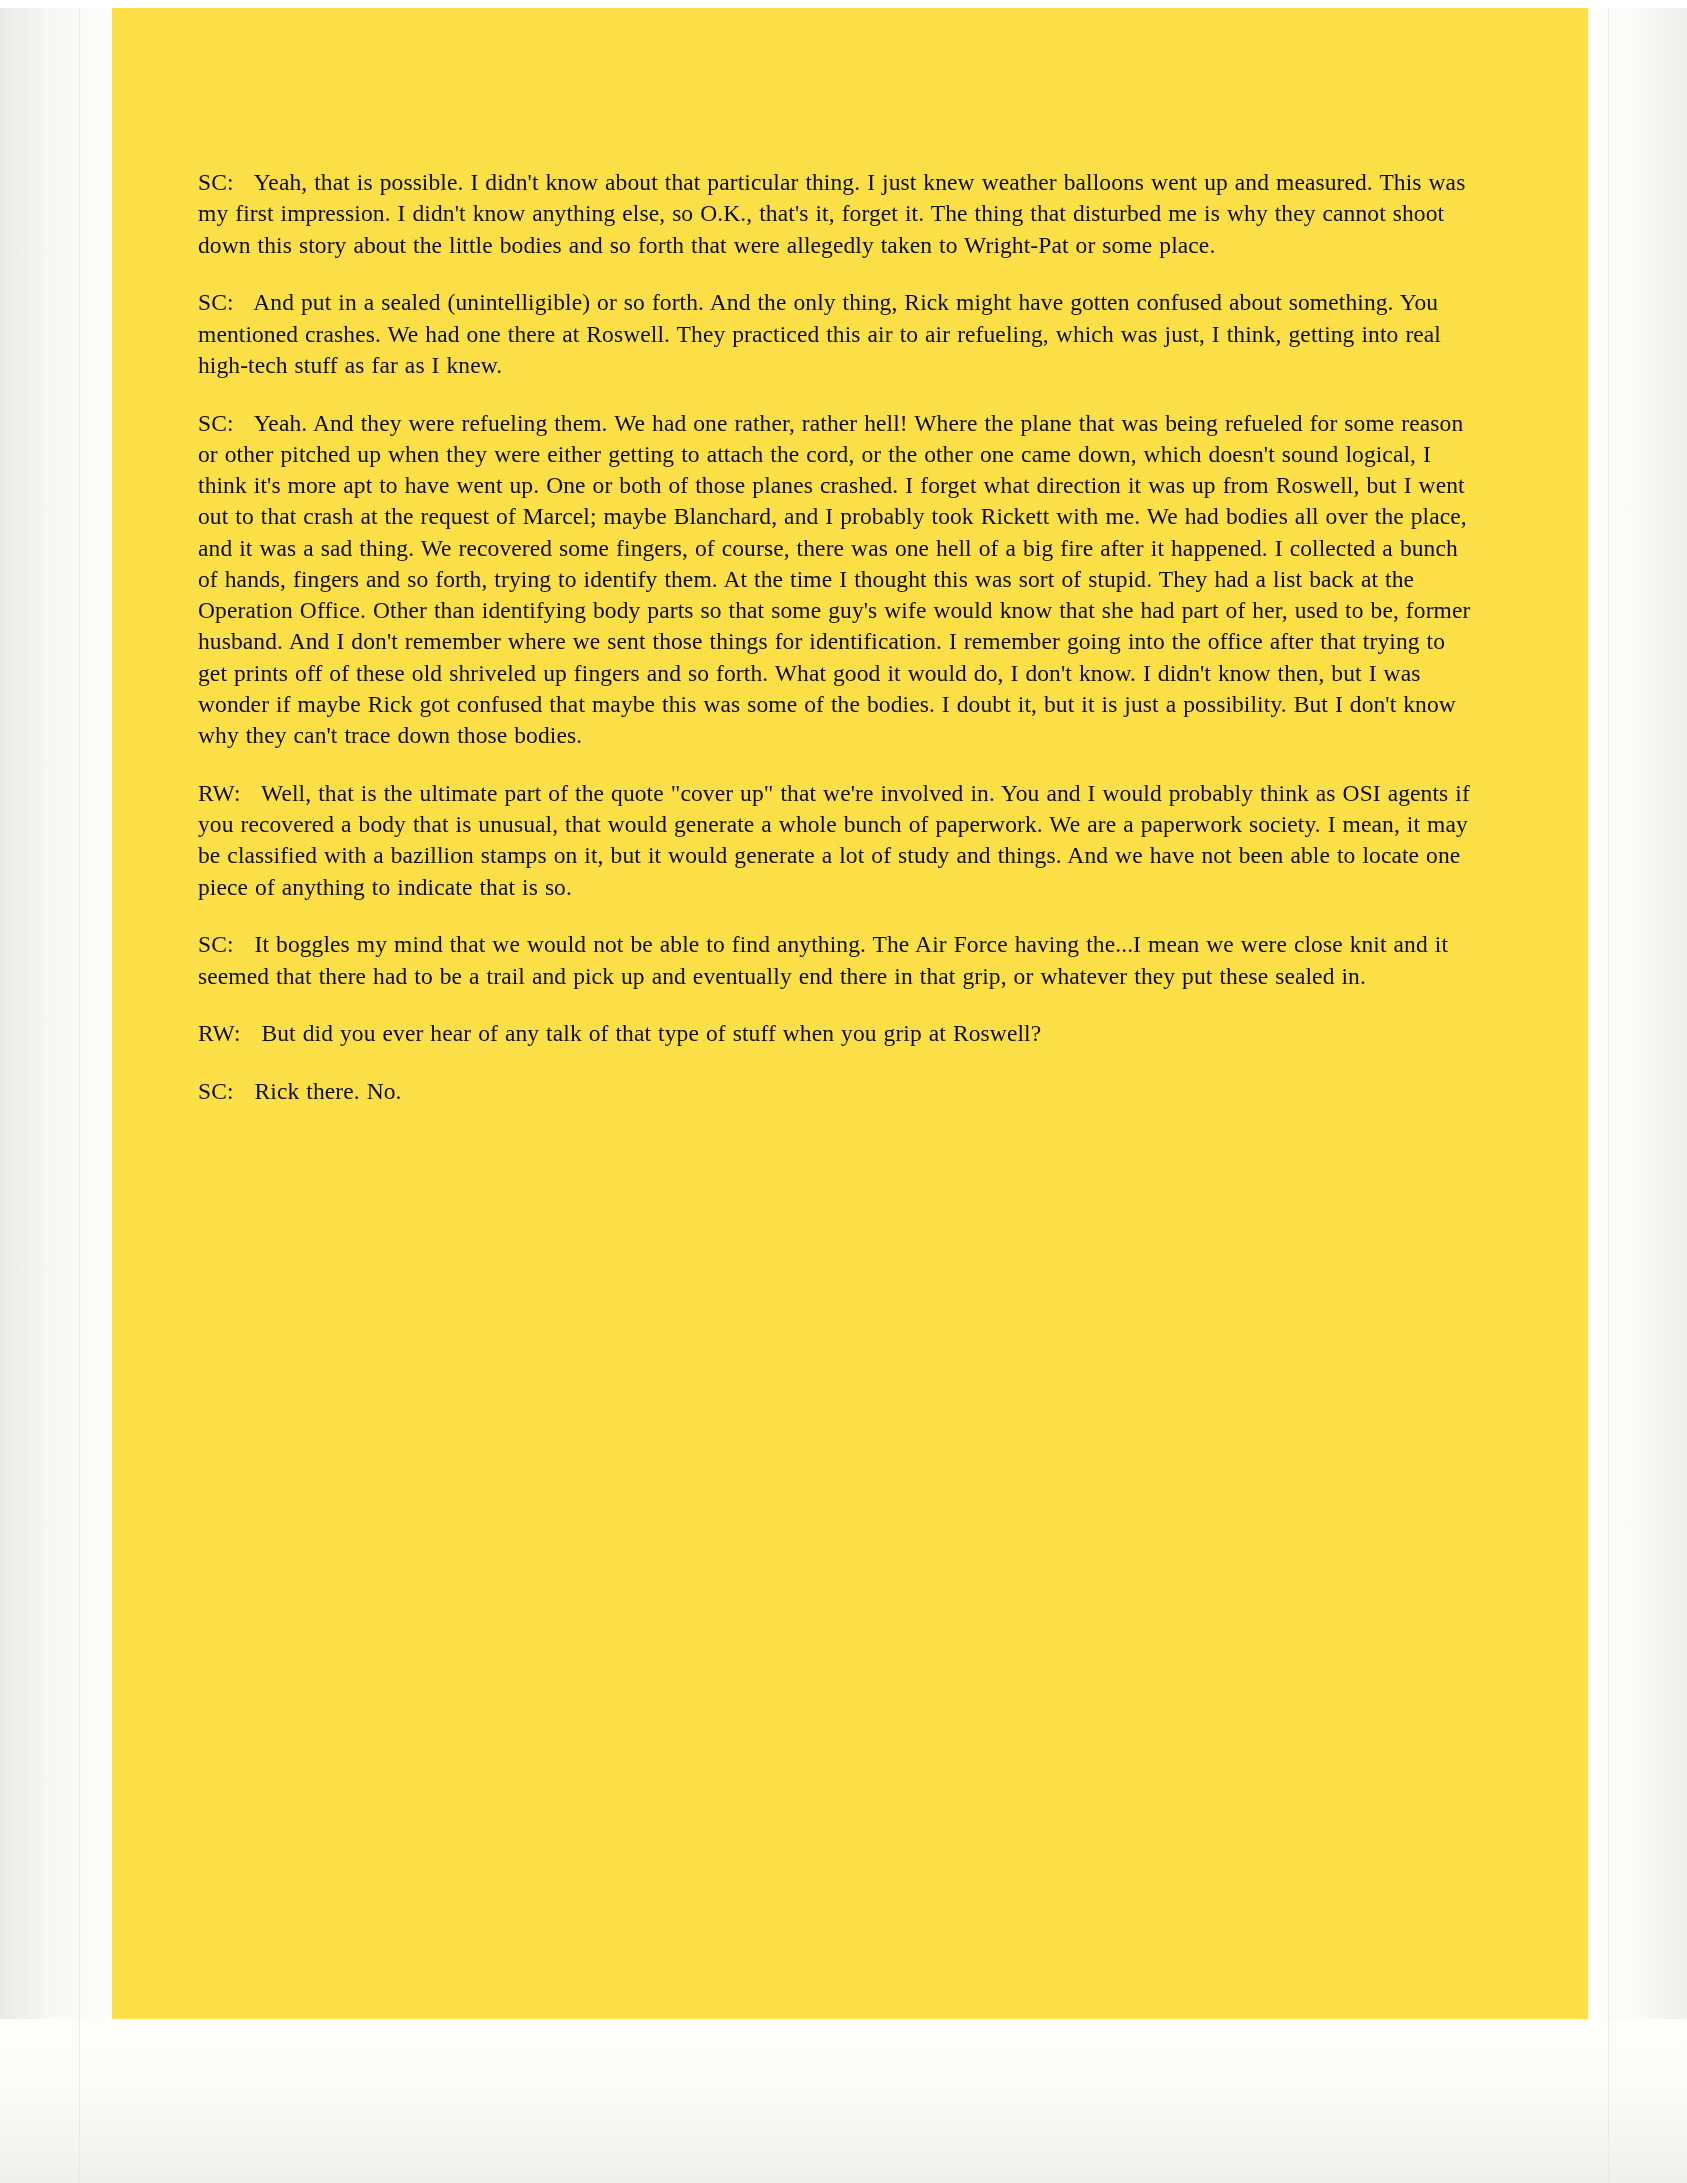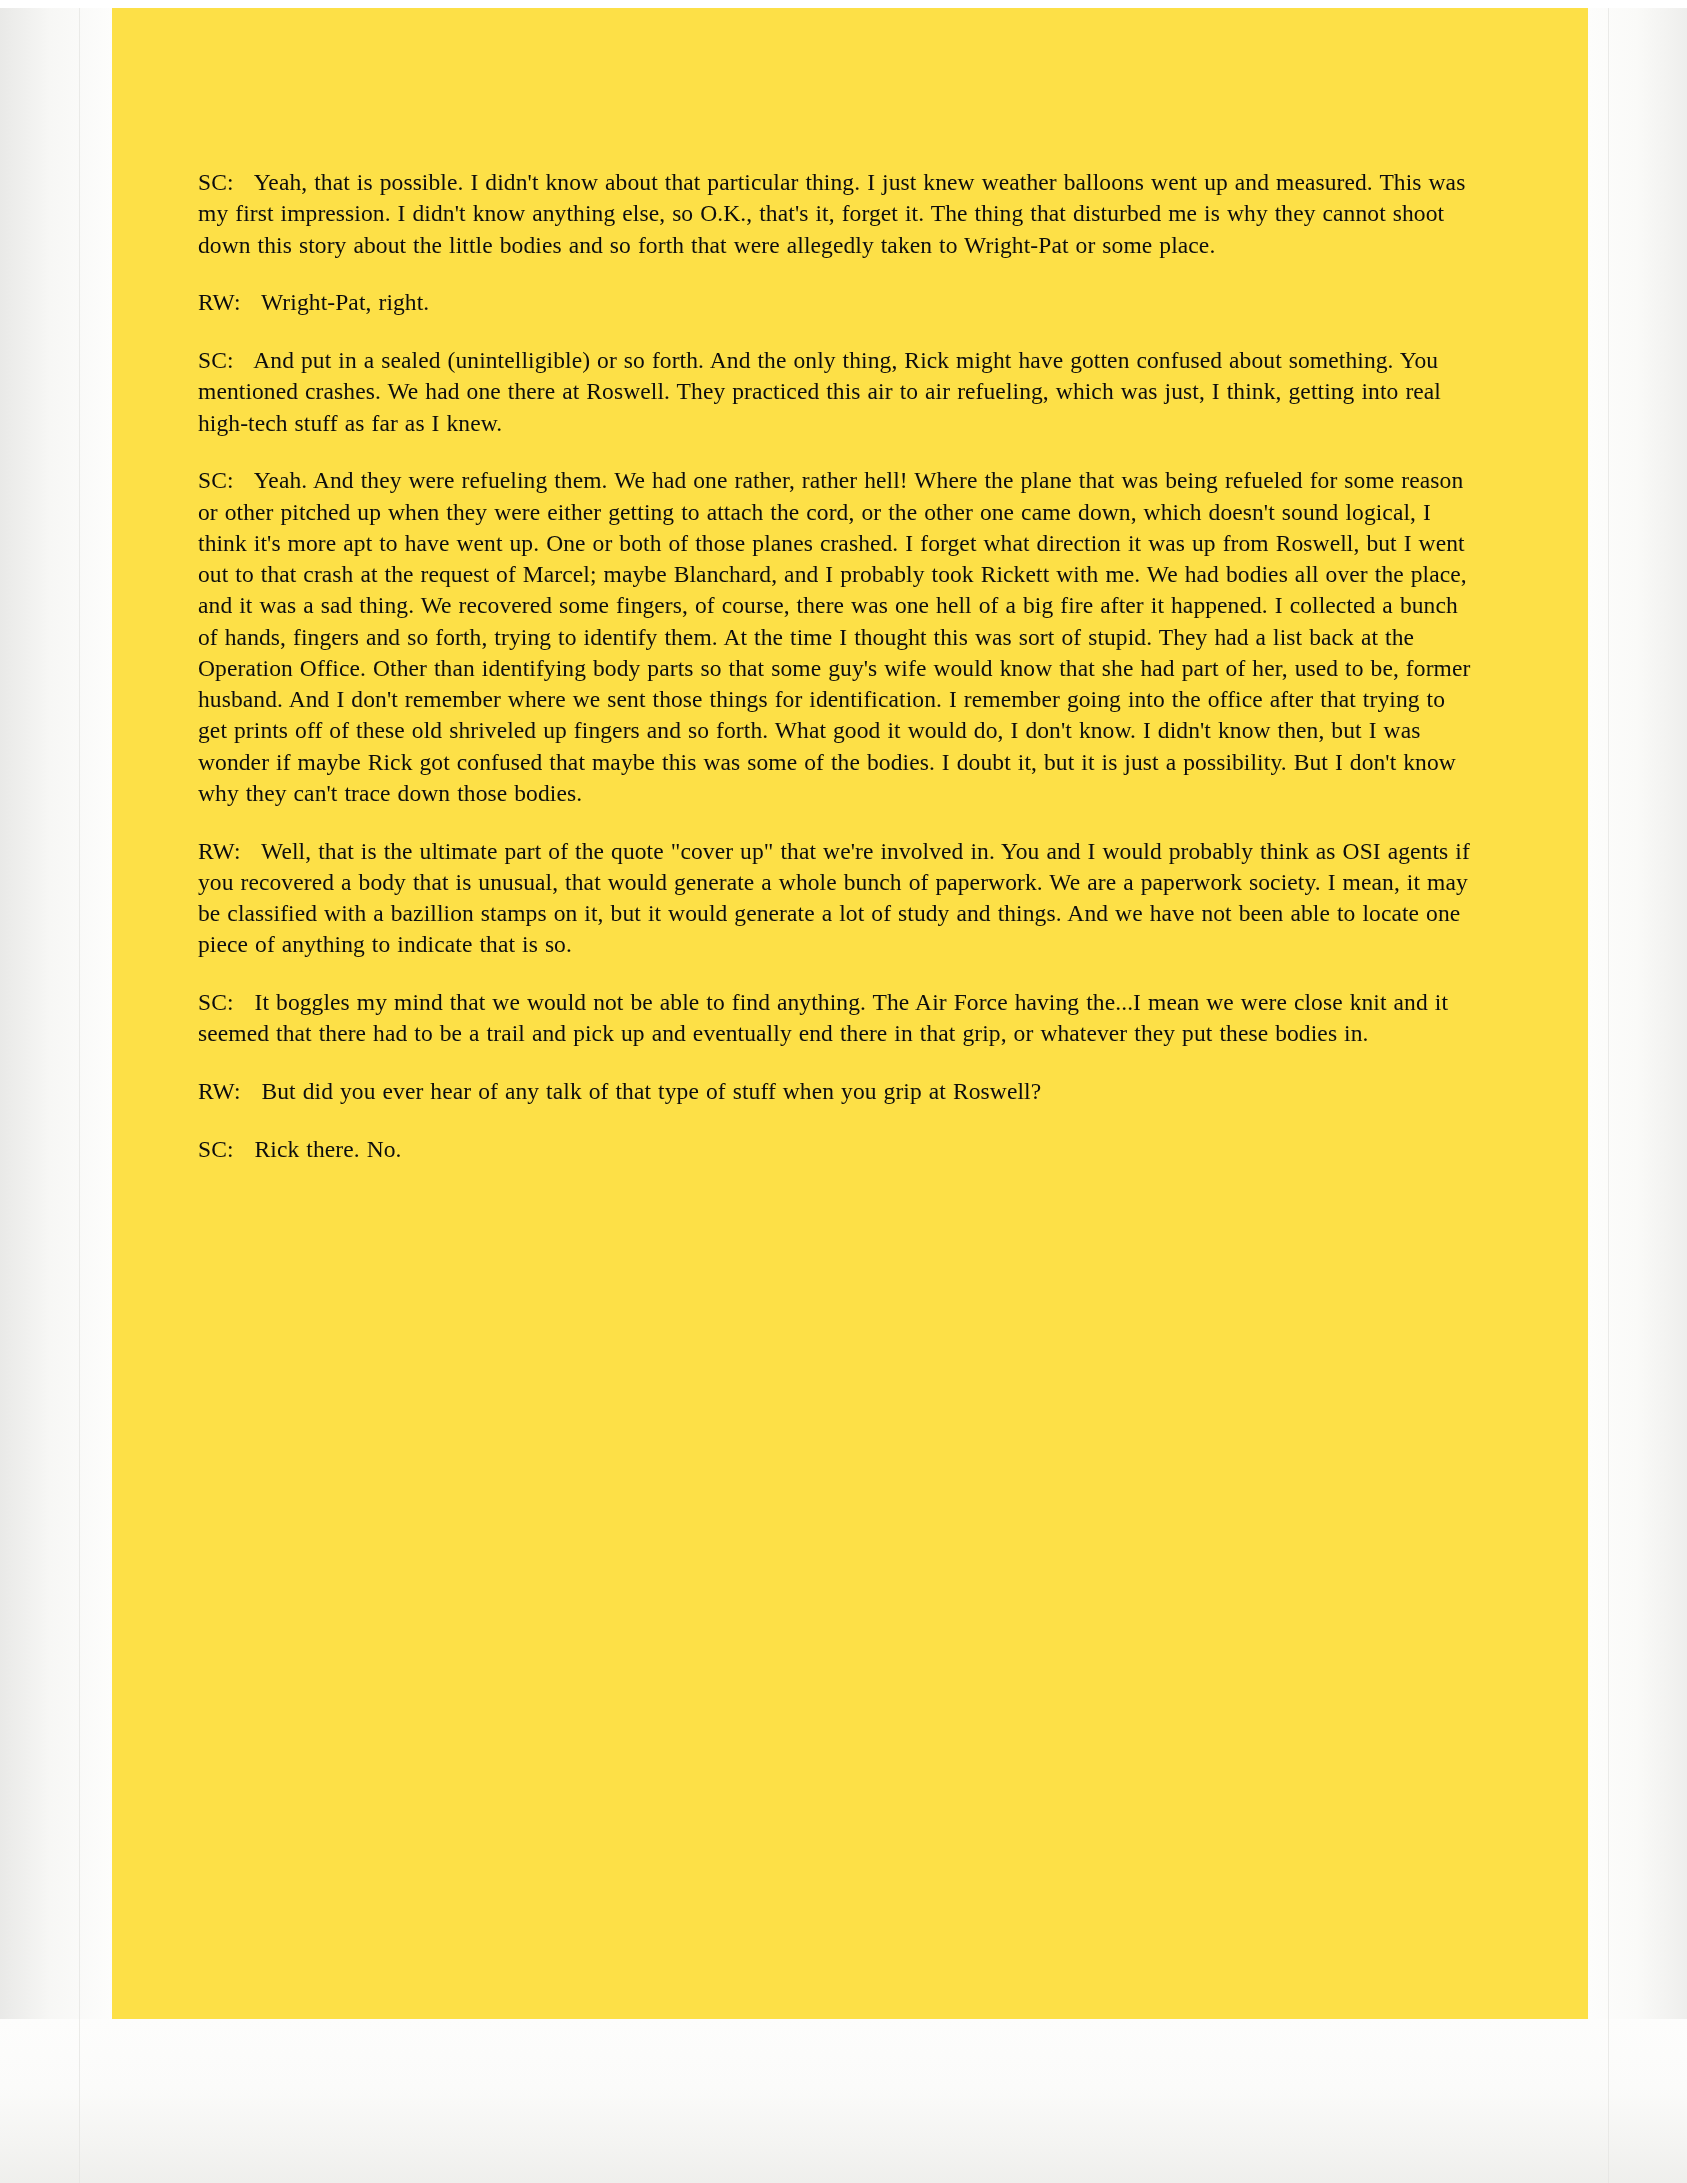--- a/index.html
+++ b/index.html
@@ -84,44 +84,40 @@
   <div class="scan-line" style="left:79px"></div>
   <div class="scan-line" style="left:1608px"></div>
 
   <div class="text-column">
 
     <p class="para">
       <span class="speaker">SC:  </span>
       <span>Yeah, that is possible.  I didn't know about that particular thing.  I just knew weather balloons went up and measured.  This was my first impression.  I didn't know anything else, so O.K., that's it, forget it.  The thing that disturbed me is why they cannot shoot down this story about the little bodies and so forth that were allegedly taken to Wright-Pat or some place.</span>
     </p>
 
-    <p class="para">
-      <span class="speaker">RW:  </span>
-      <span>Wright-Pat, right.</span>
-    </p>
 
     <p class="para">
       <span class="speaker">SC:  </span>
       <span>And put in a sealed (unintelligible) or so forth.  And the only thing, Rick might have gotten confused about something.  You mentioned crashes.  We had one there at Roswell.  They practiced this air to air refueling, which was just, I think, getting into real high-tech stuff as far as I knew.</span>
     </p>
 
 
     <p class="para">
       <span class="speaker">SC:  </span>
       <span>Yeah.  And they were refueling them.  We had one rather, rather hell! Where the plane that was being refueled for some reason or other pitched up when they were either getting to attach the cord, or the other one came down, which doesn't sound logical, I think it's more apt to have went up.  One or both of those planes crashed.  I forget what direction it was up from Roswell, but I went out to that crash at the request of Marcel; maybe Blanchard, and I probably took Rickett with me.  We had bodies all over the place, and it was a sad thing.  We recovered some fingers, of course, there was one hell of a big fire after it happened.  I collected a bunch of hands, fingers and so forth, trying to identify them.  At the time I thought this was sort of stupid.  They had a list back at the Operation Office.  Other than identifying body parts so that some guy's wife would know that she had part of her, used to be, former husband.  And I don't remember where we sent those things for identification.  I remember going into the office after that trying to get prints off of these old shriveled up fingers and so forth.  What good it would do, I don't know.  I didn't know then, but I was wonder if maybe Rick got confused that maybe this was some of the bodies.  I doubt it, but it is just a possibility.  But I don't know why they can't trace down those bodies.</span>
     </p>
 
     <p class="para">
       <span class="speaker">RW:  </span>
       <span>Well, that is the ultimate part of the quote "cover up" that we're involved in.  You and I would probably think as OSI agents if you recovered a body that is unusual, that would generate a whole bunch of paperwork.  We are a paperwork society.  I mean, it may be classified with a bazillion stamps on it, but it would generate a lot of study and things.  And we have not been able to locate one piece of anything to indicate that is so.</span>
     </p>
 
     <p class="para">
       <span class="speaker">SC:  </span>
-      <span>It boggles my mind that we would not be able to find anything.  The Air Force having the...I mean we were close knit and it seemed that there had to be a trail and pick up and eventually end there in that grip, or whatever they put these bodies in.</span>
+      <span>It boggles my mind that we would not be able to find anything.  The Air Force having the...I mean we were close knit and it seemed that there had to be a trail and pick up and eventually end there in that grip, or whatever they put these sealed in.</span>
     </p>
 
     <p class="para">
       <span class="speaker">RW:  </span>
       <span>But did you ever hear of any talk of that type of stuff when you grip at Roswell?</span>
     </p>
 
     <p class="para">
       <span class="speaker">SC:  </span>
       <span>Rick there.  No.</span>

